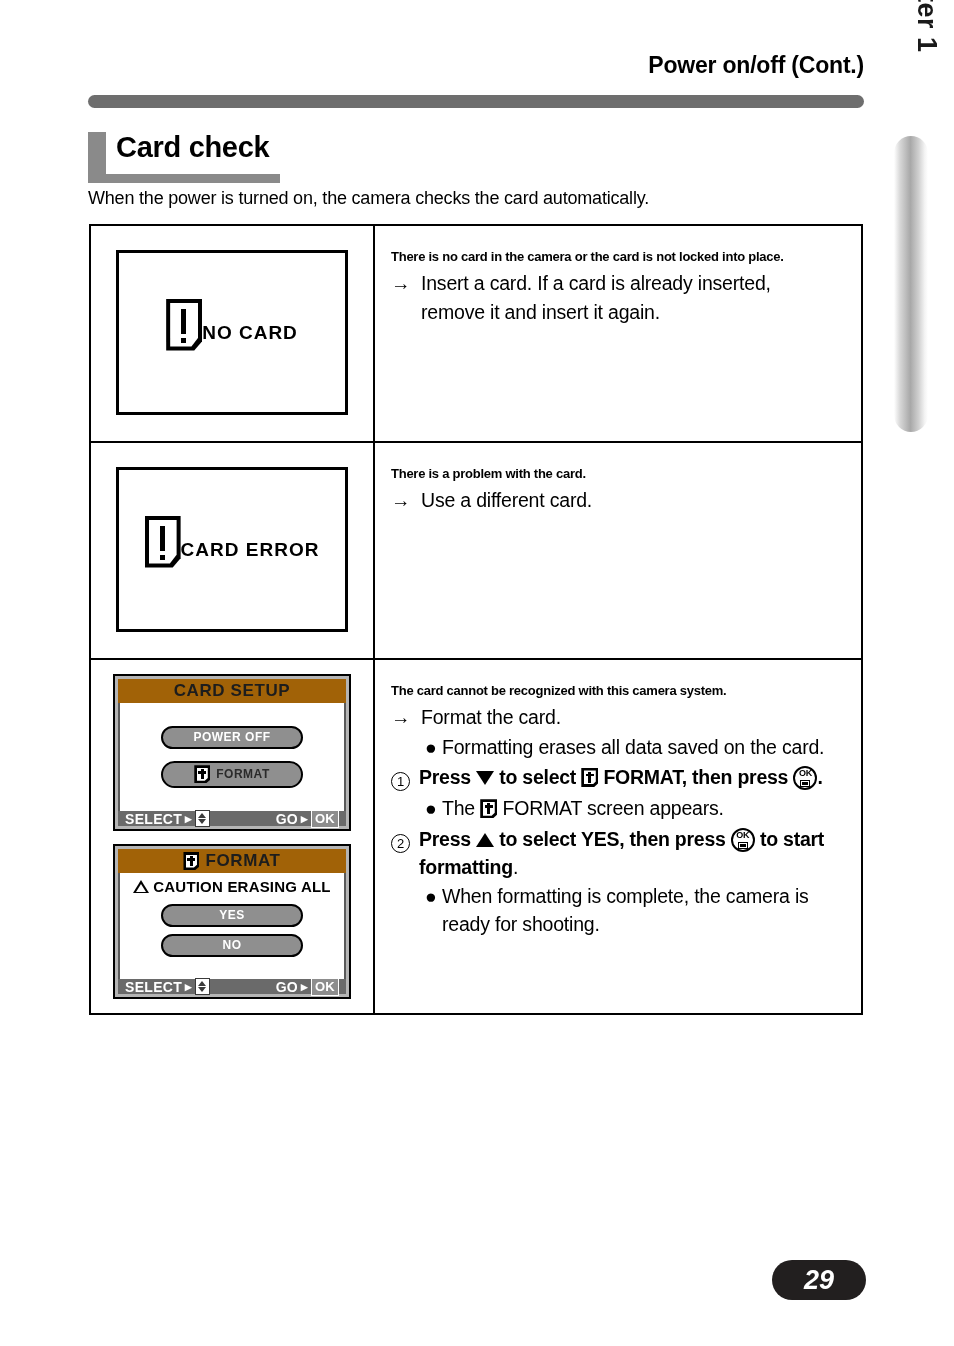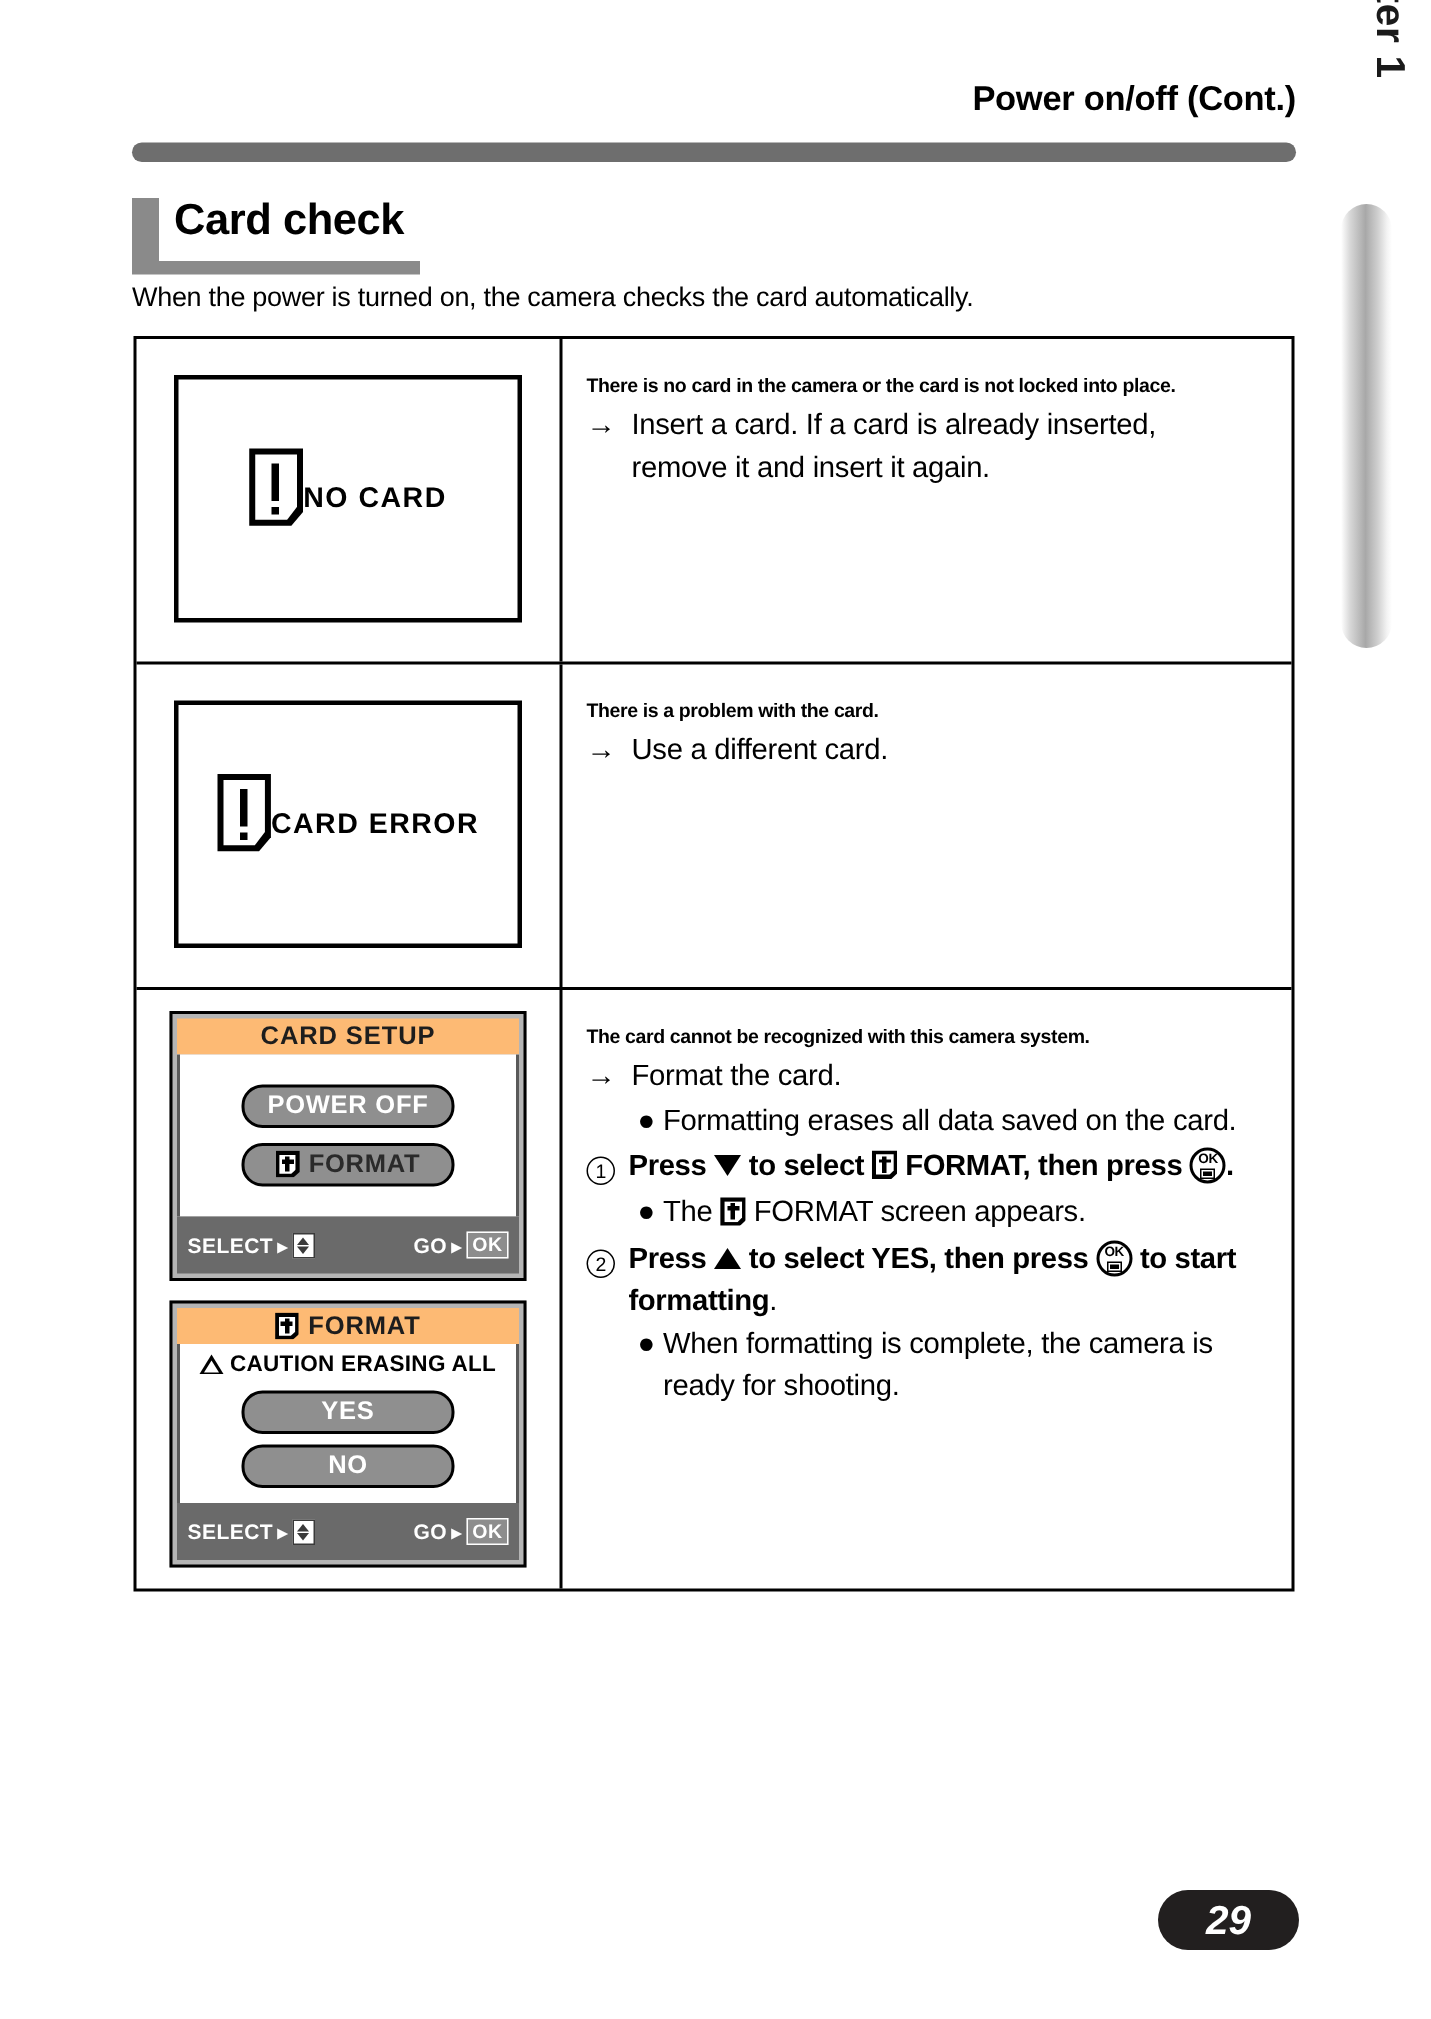--- a/index.html
+++ b/index.html
@@ -310,21 +310,21 @@
   .screens-cell { padding: 14px 0 14px; display: flex; flex-direction: column; align-items: center; gap: 13px; }
   .cam-screen {
     width: 238px;
     border: 2px solid #000;
     box-sizing: border-box;
     background: #b5b5b5;
     padding: 3px;
   }
   .cam-title {
     height: 24px;
-    background: #fdba74;
+    background: #a16207;
     color: #1d1d1d;
     font-size: 17px;
     font-weight: bold;
     letter-spacing: 0.6px;
     display: flex;
     align-items: center;
     justify-content: center;
     gap: 6px;
   }
   .cam-body {
@@ -338,35 +338,35 @@
     flex-direction: column;
     align-items: center;
   }
   .cam-body.setup { height: 108px; justify-content: space-evenly; }
   .cam-body.fmt { height: 106px; justify-content: flex-start; gap: 7px; padding-top: 5px; }
   .pill {
     background: #8f8f8f;
     border: 2px solid #000;
     border-radius: 14px;
     color: #ffffff;
-    font-size: 17px;
+    font-size: 12px;
     font-weight: bold;
     letter-spacing: 0.5px;
     padding: 2px 0 3px;
     width: 142px;
     text-align: center;
     display: flex;
     align-items: center;
     justify-content: center;
     gap: 6px;
     box-sizing: border-box;
   }
   .pill.dark-text { color: #2a2a2a; }
   .cam-footer {
-    height: 38px;
+    height: 15px;
     background: #6a6a6a;
     display: flex;
     align-items: center;
     justify-content: space-between;
     padding: 0 7px;
     font-size: 14px;
     font-weight: bold;
     color: #ffffff;
     letter-spacing: 0.3px;
   }

